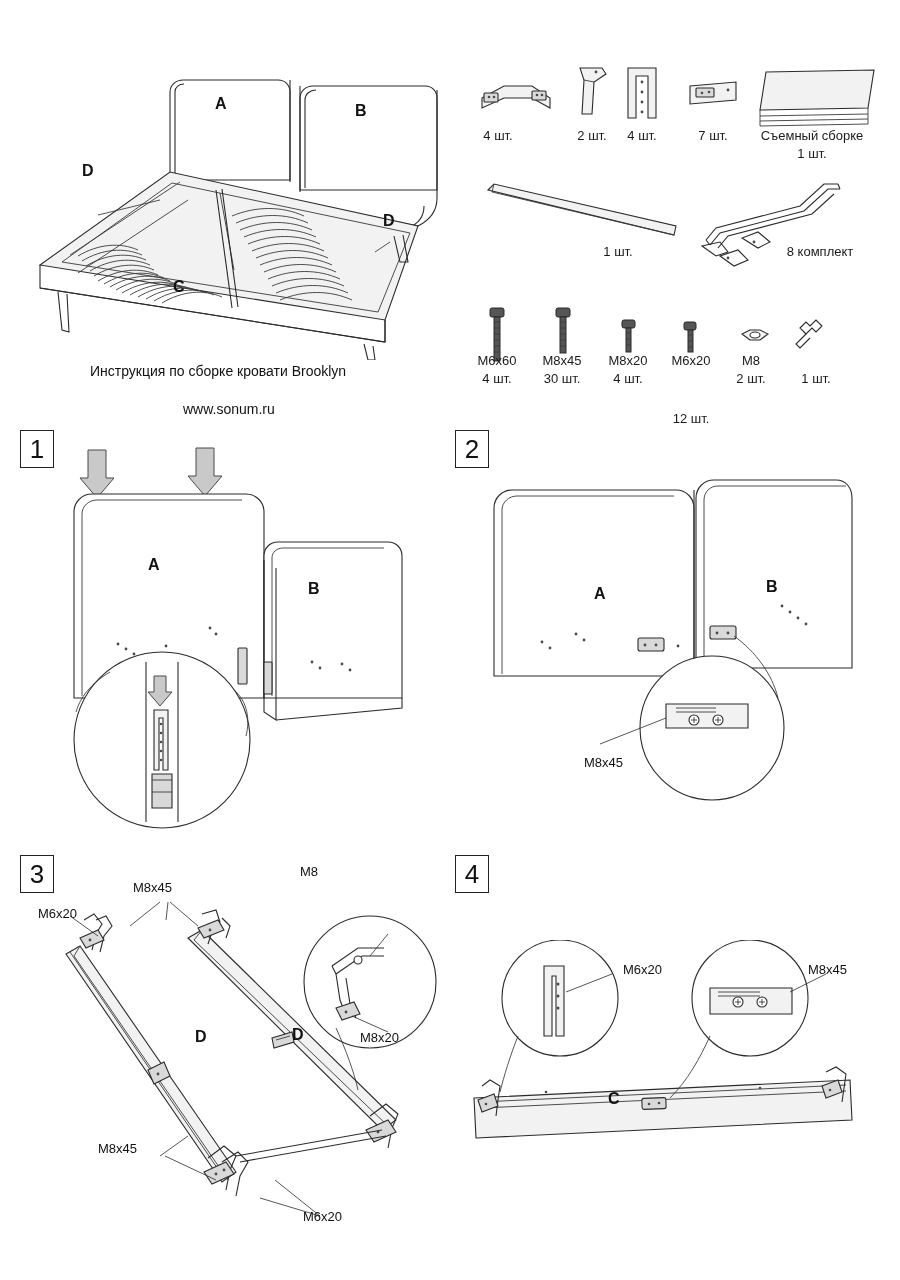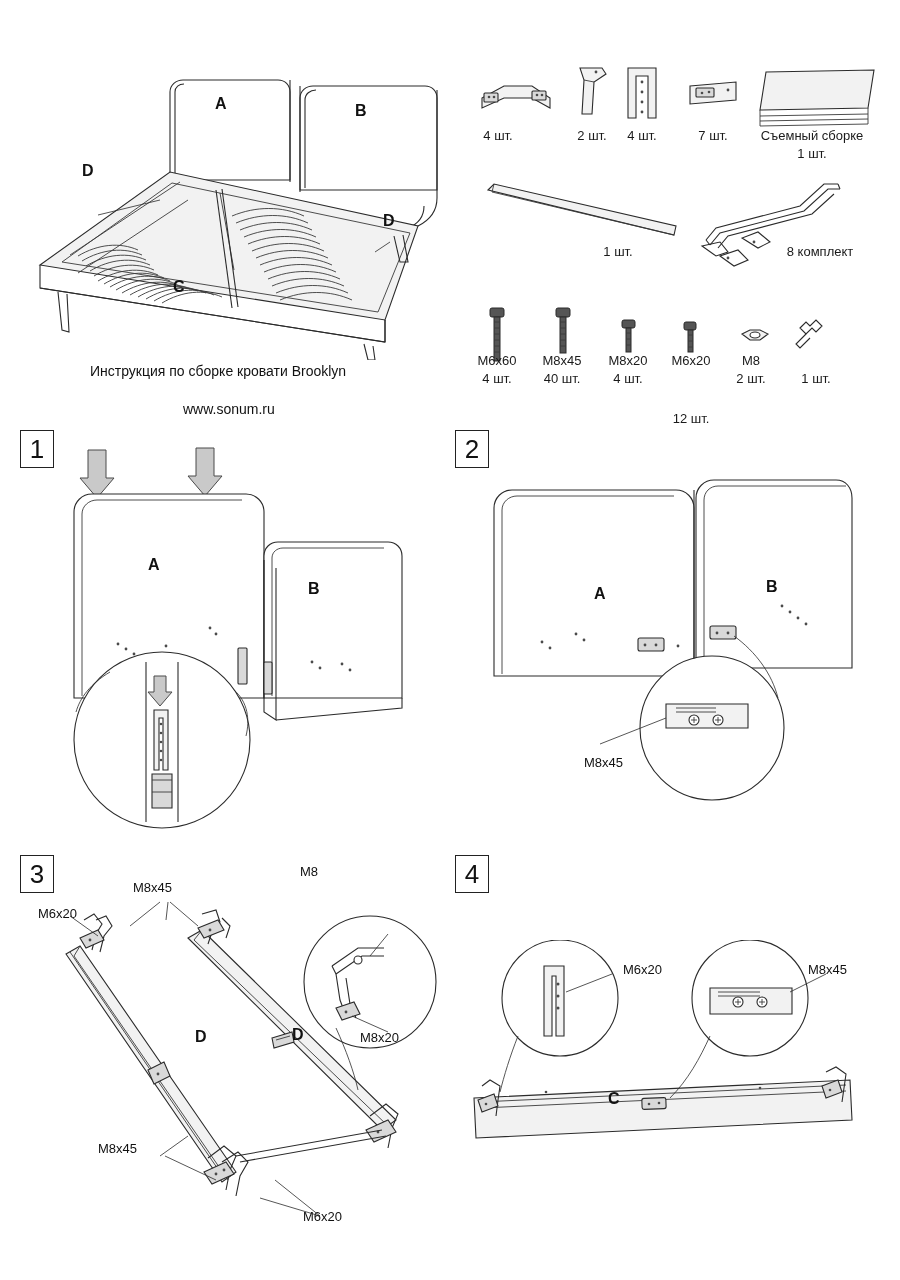--- a/index.html
+++ b/index.html
@@ -248,21 +248,21 @@
   <div class="center-txt" style="left:742px; top:128px; width:140px;">Съемный сборке</div>
   <div class="center-txt" style="left:742px; top:146px; width:140px;">1 шт.</div>
 
   <div class="center-txt" style="left:588px; top:244px; width:60px;">1 шт.</div>
   <div class="center-txt" style="left:765px; top:244px; width:110px;">8 комплект</div>
 
   <div class="center-txt" style="left:466px; top:353px; width:62px;">M6x60</div>
   <div class="center-txt" style="left:466px; top:371px; width:62px;">4 шт.</div>
 
   <div class="center-txt" style="left:531px; top:353px; width:62px;">M8x45</div>
-  <div class="center-txt" style="left:531px; top:371px; width:62px;">40 шт.</div>
+  <div class="center-txt" style="left:531px; top:371px; width:62px;">30 шт.</div>
 
   <div class="center-txt" style="left:597px; top:353px; width:62px;">M8x20</div>
   <div class="center-txt" style="left:597px; top:371px; width:62px;">4 шт.</div>
 
   <div class="center-txt" style="left:660px; top:353px; width:62px;">M6x20</div>
   <div class="center-txt" style="left:660px; top:371px; width:62px;margin-top:40px;">12 шт.</div>
 
   <div class="center-txt" style="left:725px; top:353px; width:52px;">M8</div>
   <div class="center-txt" style="left:725px; top:371px; width:52px;">2 шт.</div>
 

